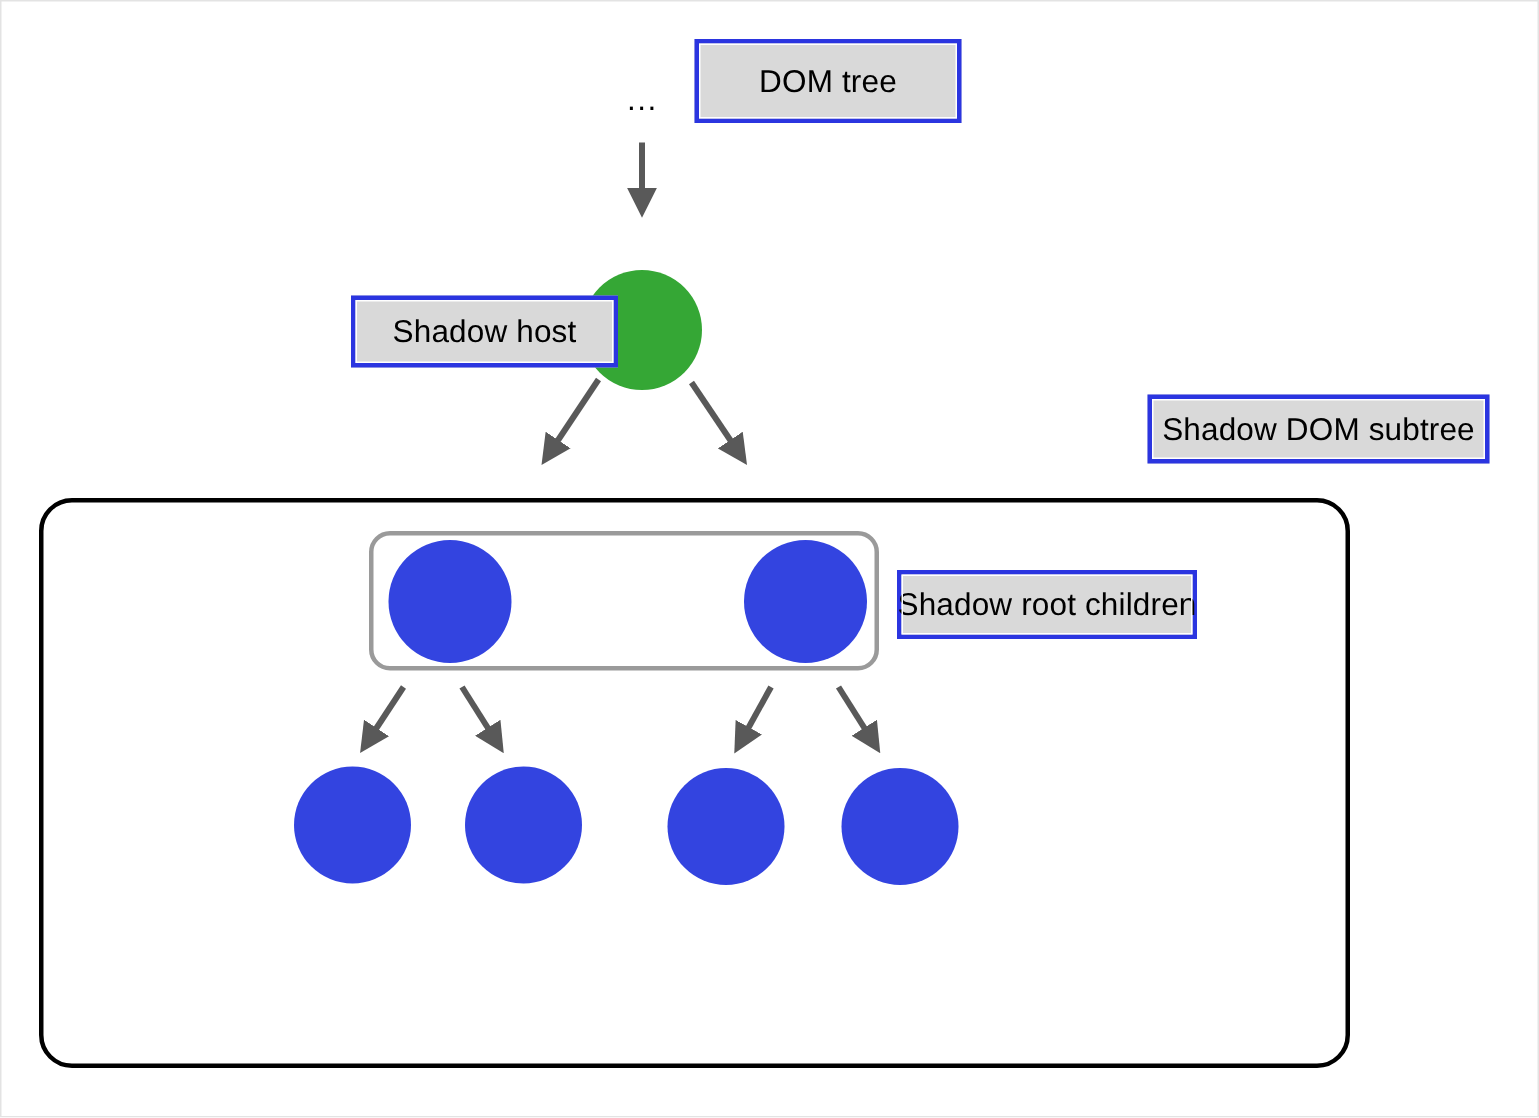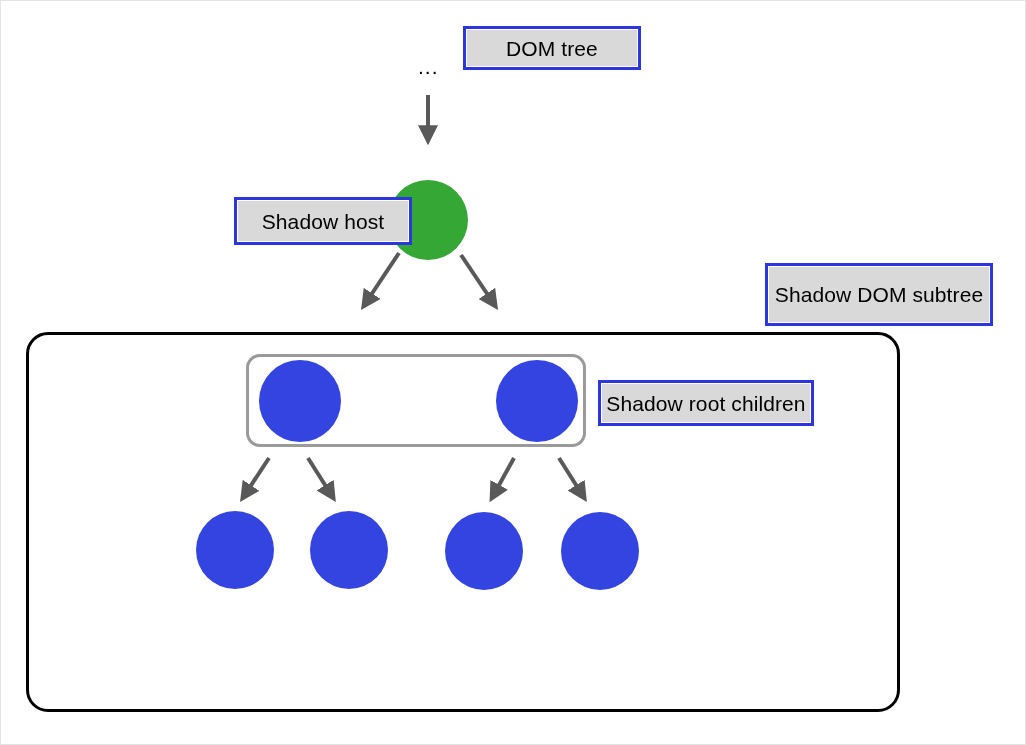--- a/index.html
+++ b/index.html
@@ -111,21 +111,21 @@
       <div class="node-circle node-blue" style="left: 258px; top: 359px; width: 82px; height: 82px; background: rgb(51, 68, 224);"></div>
       <div class="node-circle node-blue" style="left: 495px; top: 359px; width: 82px; height: 82px; background: rgb(51, 68, 224);"></div>
       <div class="node-circle node-blue" style="left: 195px; top: 510px; width: 78px; height: 78px; background: rgb(51, 68, 224);"></div>
       <div class="node-circle node-blue" style="left: 309px; top: 510px; width: 78px; height: 78px; background: rgb(51, 68, 224);"></div>
       <div class="node-circle node-blue" style="left: 444px; top: 511px; width: 78px; height: 78px; background: rgb(51, 68, 224);"></div>
       <div class="node-circle node-blue" style="left: 560px; top: 511px; width: 78px; height: 78px; background: rgb(51, 68, 224);"></div>
     </div>
 
   <div class="ellipsis" id="ellipsis-text" style="left: 417px; top: 55px;">...</div>
 
-  <div class="label-box" id="label-dom-tree" style="left: 462px; top: 25px; width: 178px; height: 44px; border-color: rgb(43, 53, 224); background: rgb(217, 217, 217); color: rgb(0, 0, 0);">DOM tree</div>
+  <div class="label-box" id="label-dom-tree" style="left: 462px; top: 25px; width: 178px; height: 56px; border-color: rgb(43, 53, 224); background: rgb(217, 217, 217); color: rgb(0, 0, 0);">DOM tree</div>
 
   <div class="label-box" id="label-shadow-host" style="left: 190px; top: 196px; width: 178px; height: 48px; border-color: rgb(43, 53, 224); background: rgb(217, 217, 217); color: rgb(0, 0, 0); margin-left: 43px;">Shadow host</div>
 
-  <div class="label-box" id="label-shadow-dom-subtree" style="left: 764px; top: 262px; width: 228px; height: 63px; border-color: rgb(43, 53, 224); background: rgb(217, 217, 217); color: rgb(0, 0, 0);">Shadow DOM subtree</div>
+  <div class="label-box" id="label-shadow-dom-subtree" style="left: 764px; top: 262px; width: 228px; height: 46px; border-color: rgb(43, 53, 224); background: rgb(217, 217, 217); color: rgb(0, 0, 0);">Shadow DOM subtree</div>
 
-  <div class="label-box" id="label-shadow-root-children" style="left: 597px; top: 379px; width: 216px; height: 46px; border-color: rgb(43, 53, 224); background: rgb(217, 217, 217); color: rgb(0, 0, 0);">Shadow root children</div>
+  <div class="label-box" id="label-shadow-root-children" style="left: 597px; top: 379px; width: 200px; height: 46px; border-color: rgb(43, 53, 224); background: rgb(217, 217, 217); color: rgb(0, 0, 0);">Shadow root children</div>
 
 </div>
 
 </body></html>

